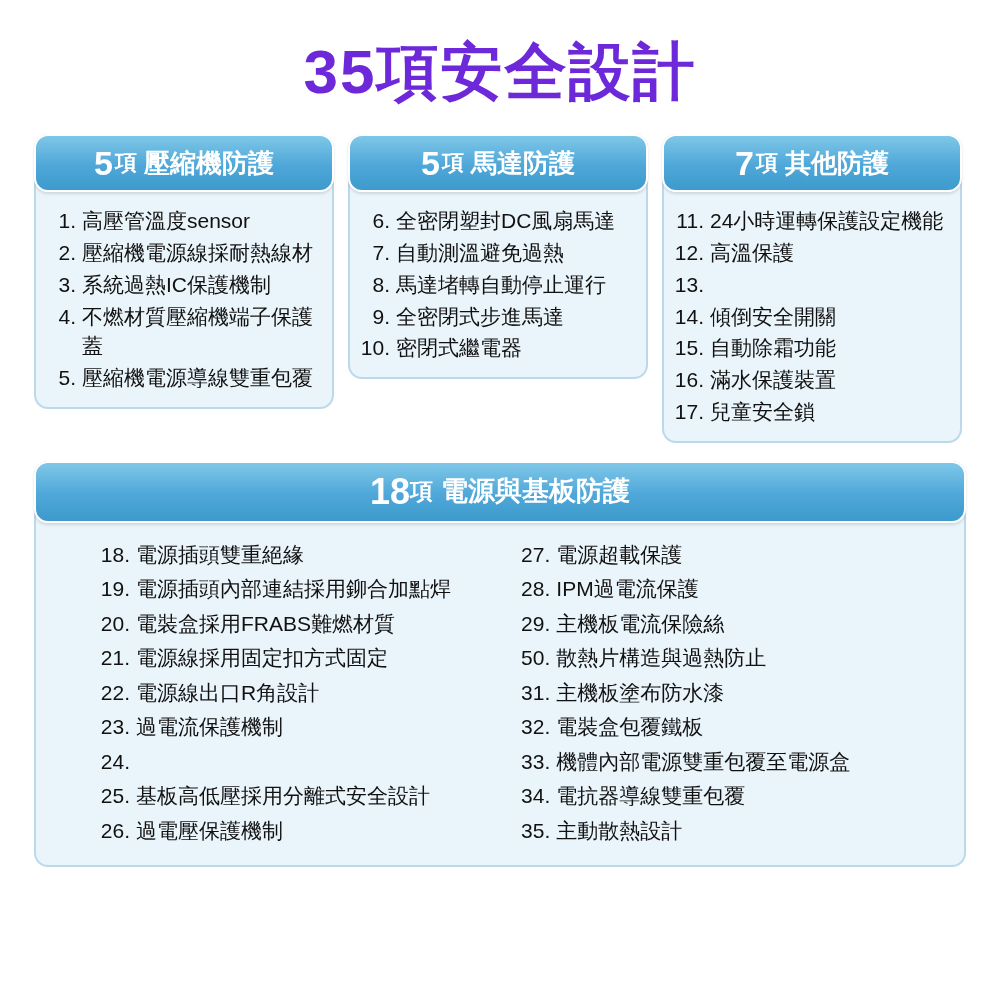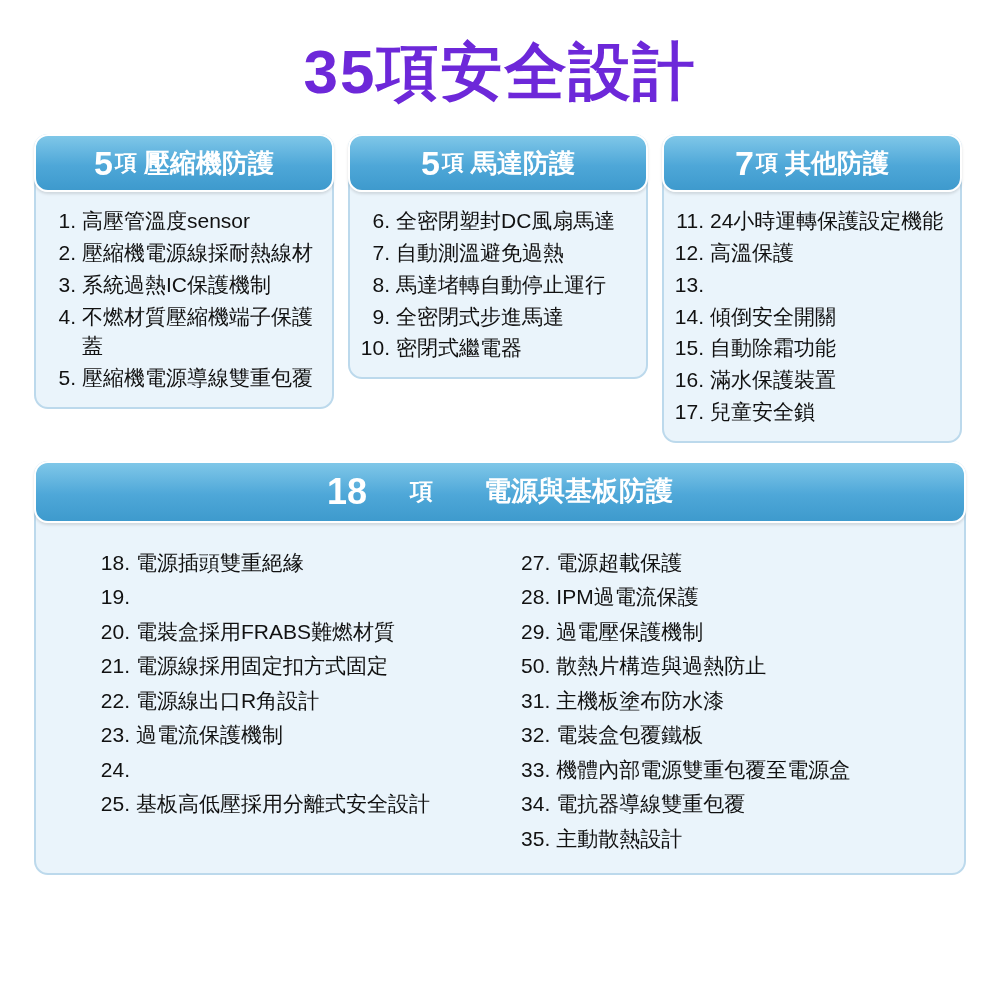--- a/index.html
+++ b/index.html
@@ -113,32 +113,31 @@
   .bottom-panel {
     margin: 18px 16px 0 16px;
     background: #eaf4fb;
     border: 2px solid #bcd9ec;
     border-radius: 14px;
     box-sizing: border-box;
     padding-bottom: 16px;
     position: relative;
   }
   .bottom-header {
-    margin: -2px -2px 8px -2px;
+    margin: -2px -2px 0 -2px;
     height: 62px;
     border-radius: 14px;
     background: linear-gradient(180deg, #7fc7e8 0%, #4ea7d8 55%, #3e9acd 100%);
     border: 2px solid #ffffff;
     box-sizing: border-box;
     display: flex;
     align-items: center;
     justify-content: center;
     color: #ffffff;
     box-shadow: 0 2px 3px rgba(0,0,0,0.12);
-    gap: 43px;
   }
   .bottom-header .num {
     font-size: 36px;
     font-weight: bold;
     line-height: 1;
   }
   .bottom-header .unit {
     font-size: 23px;
     font-weight: bold;
     margin-right: 8px;
@@ -292,20 +291,21 @@
     <div class="bottom-cols">
 
       <div class="bottom-col left">
         <ul class="items">
           <li class="item">
             <span class="idx">18.</span>
             <span class="txt">電源插頭雙重絕緣</span>
           </li>
           <li class="item">
             <span class="idx">19.</span>
+            <span class="txt">電源插頭內部連結採用鉚合加點焊</span>
           </li>
           <li class="item">
             <span class="idx">20.</span>
             <span class="txt">電裝盒採用FRABS難燃材質</span>
           </li>
           <li class="item">
             <span class="idx">21.</span>
             <span class="txt">電源線採用固定扣方式固定</span>
           </li>
           <li class="item">
@@ -316,36 +316,40 @@
             <span class="idx">23.</span>
             <span class="txt">過電流保護機制</span>
           </li>
           <li class="item">
             <span class="idx">24.</span>
           </li>
           <li class="item">
             <span class="idx">25.</span>
             <span class="txt">基板高低壓採用分離式安全設計</span>
           </li>
+          <li class="item">
+            <span class="idx">26.</span>
+            <span class="txt">過電壓保護機制</span>
+          </li>
         </ul>
       </div>
 
       <div class="bottom-col right">
         <ul class="items">
           <li class="item">
             <span class="idx">27.</span>
             <span class="txt">電源超載保護</span>
           </li>
           <li class="item">
             <span class="idx">28.</span>
             <span class="txt">IPM過電流保護</span>
           </li>
           <li class="item">
             <span class="idx">29.</span>
-            <span class="txt">過電壓保護機制</span>
+            <span class="txt">主機板電流保險絲</span>
           </li>
           <li class="item">
             <span class="idx">50.</span>
             <span class="txt">散熱片構造與過熱防止</span>
           </li>
           <li class="item">
             <span class="idx">31.</span>
             <span class="txt">主機板塗布防水漆</span>
           </li>
           <li class="item">

